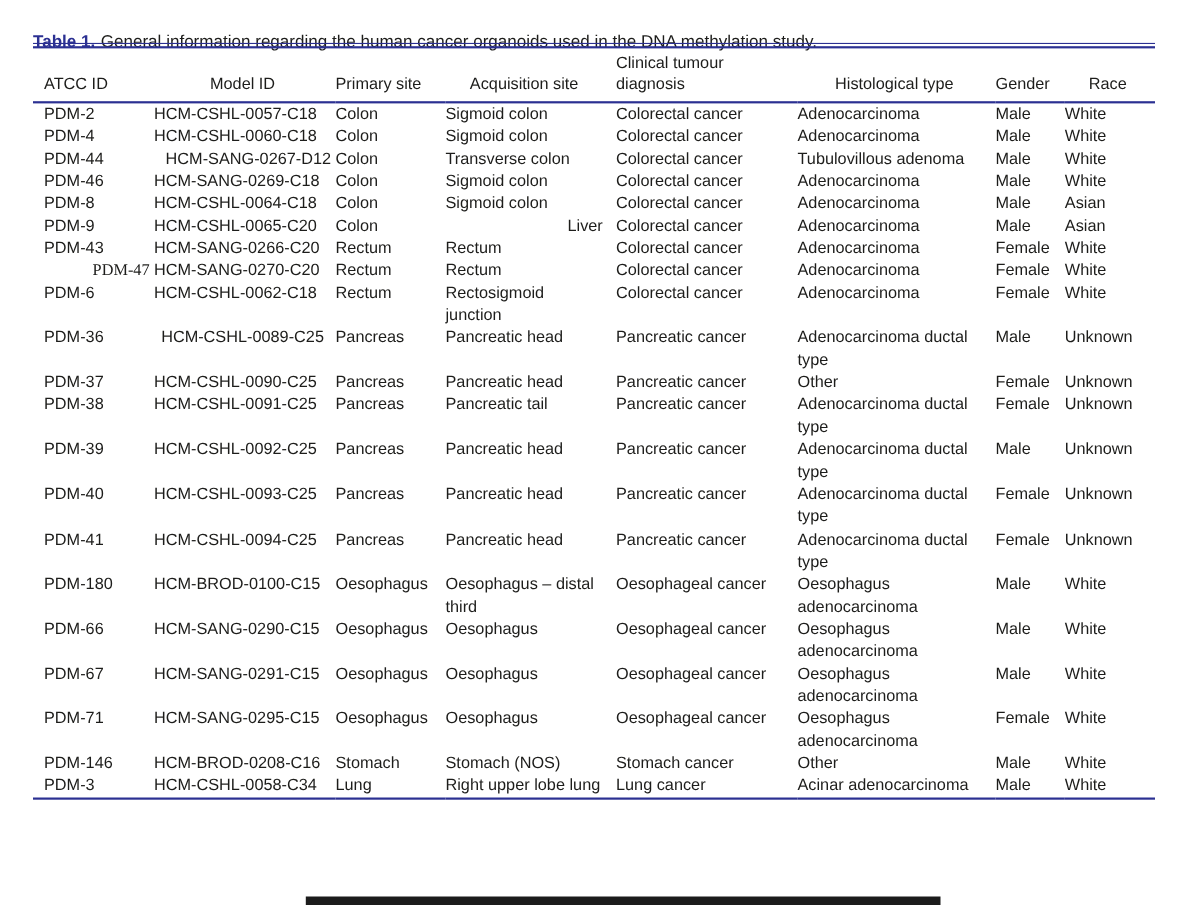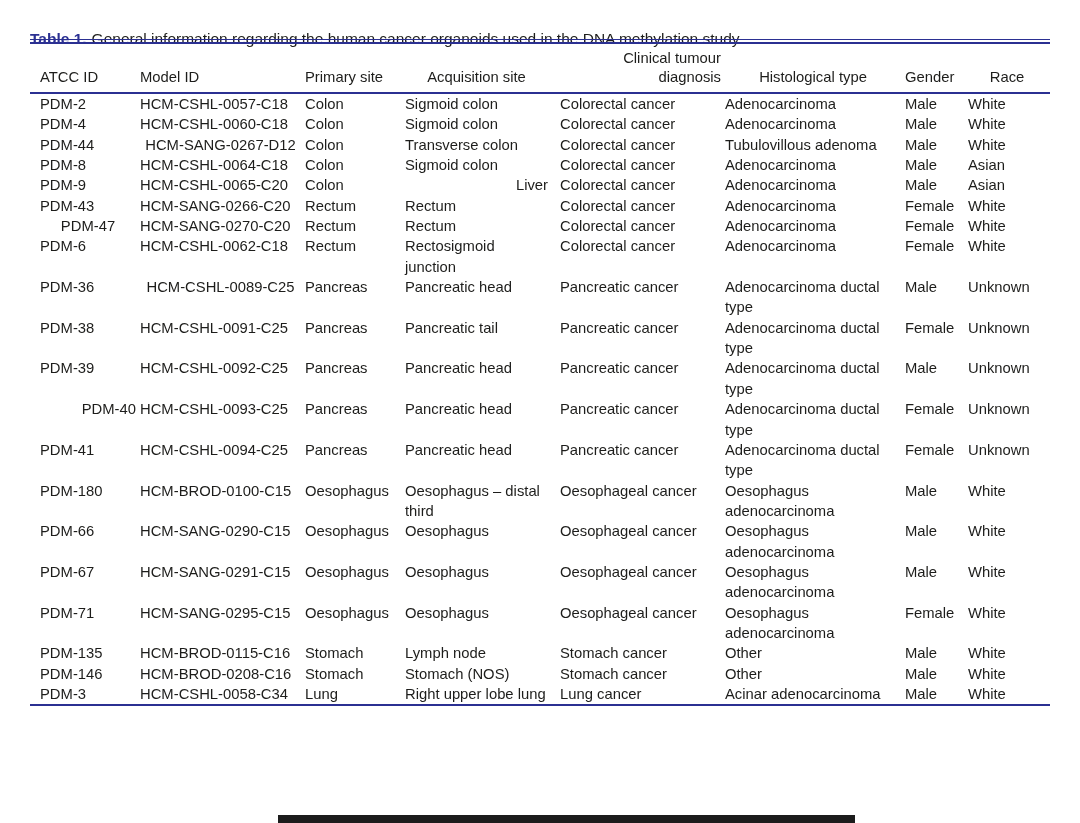--- a/index.html
+++ b/index.html
@@ -60,24 +60,24 @@
         <col class="c2">
         <col class="c3">
       <col class="c4">
         <col class="c5">
         <col class="c6">
         <col class="c7">
     </colgroup>
     <thead>
       <tr>
         <th style="text-align: left;">ATCC ID</th>
-        <th style="text-align: left;">Model ID</th>
+        <th style="text-align: center;">Model ID</th>
         <th style="text-align: left;">Primary site</th>
         <th style="text-align: center;">Acquisition site</th>
-        <th style="text-align: right; margin-top: 32px;">Clinical tumour diagnosis</th>
+        <th style="text-align: left; margin-top: 32px;">Clinical tumour diagnosis</th>
         <th style="text-align: center;">Histological type</th>
         <th style="text-align: left;">Gender</th>
         <th style="text-align: center;">Race</th>
       </tr>
     </thead>
     <tbody>
         <tr>
           <td style="text-align: left;">PDM-2</td>
           <td style="text-align: left;">HCM-CSHL-0057-C18</td>
           <td style="text-align: left;">Colon</td>
@@ -92,25 +92,35 @@
           <td style="text-align: left;">HCM-CSHL-0060-C18</td>
           <td style="text-align: left;">Colon</td>
           <td style="text-align: left;">Sigmoid colon</td>
           <td style="text-align: left;">Colorectal cancer</td>
           <td style="text-align: left;">Adenocarcinoma</td>
           <td style="text-align: left;">Male</td>
           <td style="text-align: left;">White</td>
         </tr>
         <tr>
           <td style="text-align: left;">PDM-44</td>
-          <td style="text-align: center;">HCM-SANG-0267-D12</td>
+          <td style="text-align: right;">HCM-SANG-0267-D12</td>
           <td style="text-align: left;">Colon</td>
           <td style="text-align: left;">Transverse colon</td>
           <td style="text-align: left;">Colorectal cancer</td>
           <td style="text-align: left;">Tubulovillous adenoma</td>
+          <td style="text-align: left;">Male</td>
+          <td style="text-align: left;">White</td>
+        </tr>
+        <tr>
+          <td style="text-align: left;">PDM-46</td>
+          <td style="text-align: left;">HCM-SANG-0269-C18</td>
+          <td style="text-align: left;">Colon</td>
+          <td style="text-align: left;">Sigmoid colon</td>
+          <td style="text-align: left;">Colorectal cancer</td>
+          <td style="text-align: left;">Adenocarcinoma</td>
           <td style="text-align: left;">Male</td>
           <td style="text-align: left;">White</td>
         </tr>
         <tr>
           <td style="text-align: left;">PDM-8</td>
           <td style="text-align: left;">HCM-CSHL-0064-C18</td>
           <td style="text-align: left;">Colon</td>
           <td style="text-align: left;">Sigmoid colon</td>
           <td style="text-align: left;">Colorectal cancer</td>
           <td style="text-align: left;">Adenocarcinoma</td>
@@ -131,21 +141,21 @@
           <td style="text-align: left;">PDM-43</td>
           <td style="text-align: left;">HCM-SANG-0266-C20</td>
           <td style="text-align: left;">Rectum</td>
           <td style="text-align: left;">Rectum</td>
           <td style="text-align: left;">Colorectal cancer</td>
           <td style="text-align: left;">Adenocarcinoma</td>
           <td style="text-align: left;">Female</td>
           <td style="text-align: left;">White</td>
         </tr>
         <tr>
-          <td style="text-align: center;">PDM-47</td>
+          <td style="text-align: right; font-family: Liberation Serif, serif;">PDM-47</td>
           <td style="text-align: left;">HCM-SANG-0270-C20</td>
           <td style="text-align: left;">Rectum</td>
           <td style="text-align: left;">Rectum</td>
           <td style="text-align: left;">Colorectal cancer</td>
           <td style="text-align: left;">Adenocarcinoma</td>
           <td style="text-align: left;">Female</td>
           <td style="text-align: left;">White</td>
         </tr>
         <tr>
           <td style="text-align: left;">PDM-6</td>
@@ -161,41 +171,51 @@
           <td style="text-align: left;">PDM-36</td>
           <td style="text-align: center;">HCM-CSHL-0089-C25</td>
           <td style="text-align: left;">Pancreas</td>
           <td style="text-align: left;">Pancreatic head</td>
           <td style="text-align: left;">Pancreatic cancer</td>
           <td style="text-align: left;">Adenocarcinoma ductal type</td>
           <td style="text-align: left;">Male</td>
           <td style="text-align: left;">Unknown</td>
         </tr>
         <tr>
+          <td style="text-align: left;">PDM-37</td>
+          <td style="text-align: left;">HCM-CSHL-0090-C25</td>
+          <td style="text-align: left;">Pancreas</td>
+          <td style="text-align: left;">Pancreatic head</td>
+          <td style="text-align: left;">Pancreatic cancer</td>
+          <td style="text-align: left;">Other</td>
+          <td style="text-align: left;">Female</td>
+          <td style="text-align: left;">Unknown</td>
+        </tr>
+        <tr>
           <td style="text-align: left;">PDM-38</td>
           <td style="text-align: left;">HCM-CSHL-0091-C25</td>
           <td style="text-align: left;">Pancreas</td>
           <td style="text-align: left;">Pancreatic tail</td>
           <td style="text-align: left;">Pancreatic cancer</td>
           <td style="text-align: left;">Adenocarcinoma ductal type</td>
           <td style="text-align: left;">Female</td>
           <td style="text-align: left;">Unknown</td>
         </tr>
         <tr>
           <td style="text-align: left;">PDM-39</td>
           <td style="text-align: left;">HCM-CSHL-0092-C25</td>
           <td style="text-align: left;">Pancreas</td>
           <td style="text-align: left;">Pancreatic head</td>
           <td style="text-align: left;">Pancreatic cancer</td>
           <td style="text-align: left;">Adenocarcinoma ductal type</td>
           <td style="text-align: left;">Male</td>
           <td style="text-align: left;">Unknown</td>
         </tr>
         <tr>
-          <td style="text-align: right;">PDM-40</td>
+          <td style="text-align: left;">PDM-40</td>
           <td style="text-align: left;">HCM-CSHL-0093-C25</td>
           <td style="text-align: left;">Pancreas</td>
           <td style="text-align: left;">Pancreatic head</td>
           <td style="text-align: left;">Pancreatic cancer</td>
           <td style="text-align: left;">Adenocarcinoma ductal type</td>
           <td style="text-align: left;">Female</td>
           <td style="text-align: left;">Unknown</td>
         </tr>
         <tr>
           <td style="text-align: left;">PDM-41</td>
@@ -238,30 +258,20 @@
           <td style="text-align: left;">White</td>
         </tr>
         <tr>
           <td style="text-align: left;">PDM-71</td>
           <td style="text-align: left;">HCM-SANG-0295-C15</td>
           <td style="text-align: left;">Oesophagus</td>
           <td style="text-align: left;">Oesophagus</td>
           <td style="text-align: left;">Oesophageal cancer</td>
           <td style="text-align: left;">Oesophagus adenocarcinoma</td>
           <td style="text-align: left;">Female</td>
-          <td style="text-align: left;">White</td>
-        </tr>
-        <tr>
-          <td style="text-align: left;">PDM-135</td>
-          <td style="text-align: left;">HCM-BROD-0115-C16</td>
-          <td style="text-align: left;">Stomach</td>
-          <td style="text-align: left;">Lymph node</td>
-          <td style="text-align: left;">Stomach cancer</td>
-          <td style="text-align: left;">Other</td>
-          <td style="text-align: left;">Male</td>
           <td style="text-align: left;">White</td>
         </tr>
         <tr>
           <td style="text-align: left;">PDM-146</td>
           <td style="text-align: left;">HCM-BROD-0208-C16</td>
           <td style="text-align: left;">Stomach</td>
           <td style="text-align: left;">Stomach (NOS)</td>
           <td style="text-align: left;">Stomach cancer</td>
           <td style="text-align: left;">Other</td>
           <td style="text-align: left;">Male</td>

